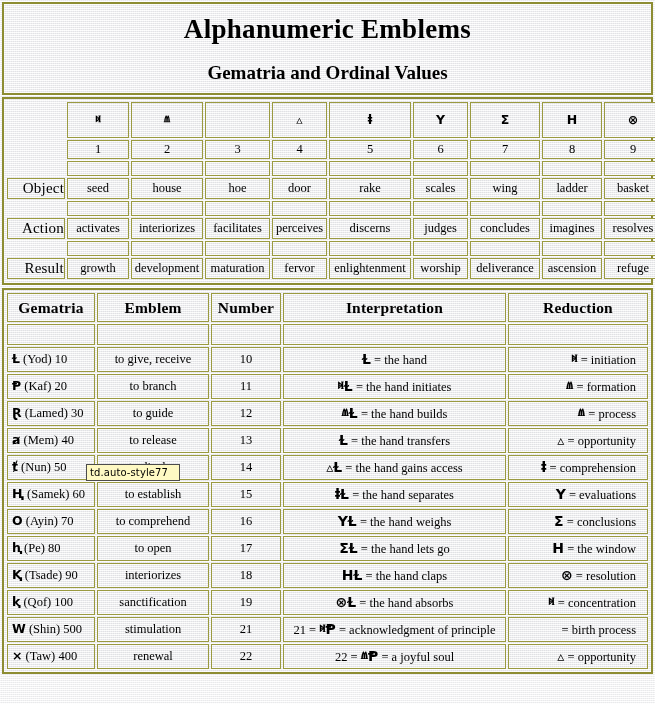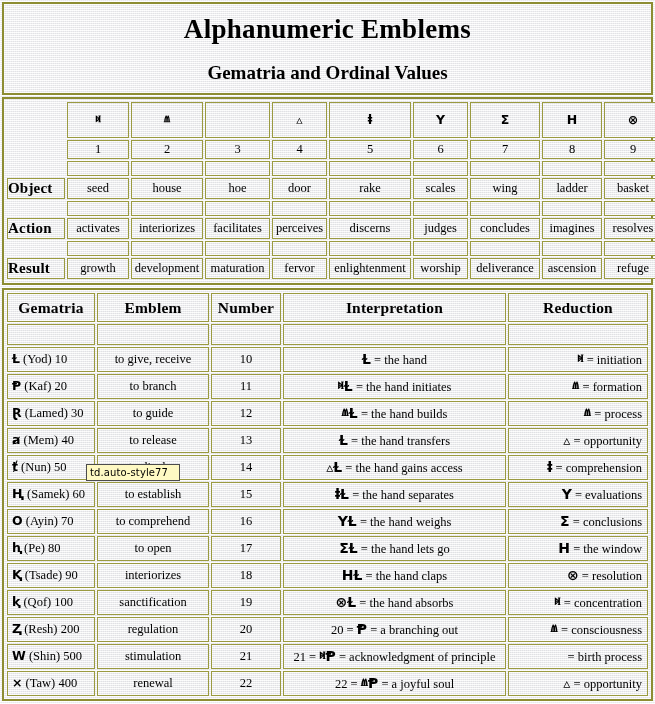--- a/index.html
+++ b/index.html
@@ -79,23 +79,23 @@
     margin: 17px 0 12px 0;
   }
 
   
   #emblem-frame {
     margin-top: 2px;
     padding: 1px 1px 2px 1px;
   }
   #emblem-table td { padding: 0; }
   #emblem-table td.lbl {
-    font-weight: bold;
+    font-weight: normal;
     font-size: 15px;
-    text-align: left;
+    text-align: right;
     letter-spacing: 0.2px;
   }
   #emblem-table td.blankcorner {
     border-color: transparent;
     background: transparent;
   }
   .glyph-cell {
     height: 34px;
     font-size: 25px;
     font-family: "DejaVu Sans", sans-serif;
@@ -122,21 +122,21 @@
   #main-table td.spacer { height: 17px; }
   #main-table td.gem {
     text-align: left;
     padding-left: 4px;
     font-size: 12.5px;
     margin-left: 8px;
   }
   #main-table td.interp { font-size: 12.5px; }
   #main-table td.reduce {
     text-align: right;
-    padding-right: 5px;
+    padding-right: 11px;
     font-size: 12.5px;
   }
   .pg {
     font-family: "DejaVu Sans", sans-serif;
     font-weight: bold;
     font-size: 14px;
   }
   .pg-sm {
     font-family: "DejaVu Sans", sans-serif;
     font-weight: bold;
@@ -373,27 +373,20 @@
             <td class="reduce"><span class="pg">⊗</span> <span>= resolution</span></td>
           </tr>
           <tr>
             <td class="gem"><span class="pg-sm">ⱪ</span> <span>(Qof) 100</span></td>
             <td>sanctification</td>
             <td>19</td>
             <td class="interp"><span class="pg">⊗Ɫ</span> <span>= the hand absorbs</span></td>
             <td class="reduce"><span class="pg">ⱝ</span> <span>= concentration</span></td>
           </tr>
           <tr>
-            <td class="gem"><span class="pg-sm">Ⱬ</span> <span>(Resh) 200</span></td>
-            <td>regulation</td>
-            <td>20</td>
-            <td class="interp"><span>20 = </span><span class="pg">Ᵽ</span><span> = a branching out</span></td>
-            <td class="reduce"><span class="pg">ⱞ</span> <span>= consciousness</span></td>
-          </tr>
-          <tr>
             <td class="gem"><span class="pg-sm">W</span> <span>(Shin) 500</span></td>
             <td>stimulation</td>
             <td>21</td>
             <td class="interp"><span>21 = </span><span class="pg">ⱝⱣ</span><span> = acknowledgment of principle</span></td>
             <td class="reduce"><span class="pg">ⱟ</span> <span>= birth process</span></td>
           </tr>
           <tr>
             <td class="gem"><span class="pg-sm">×</span> <span>(Taw) 400</span></td>
             <td>renewal</td>
             <td>22</td>

